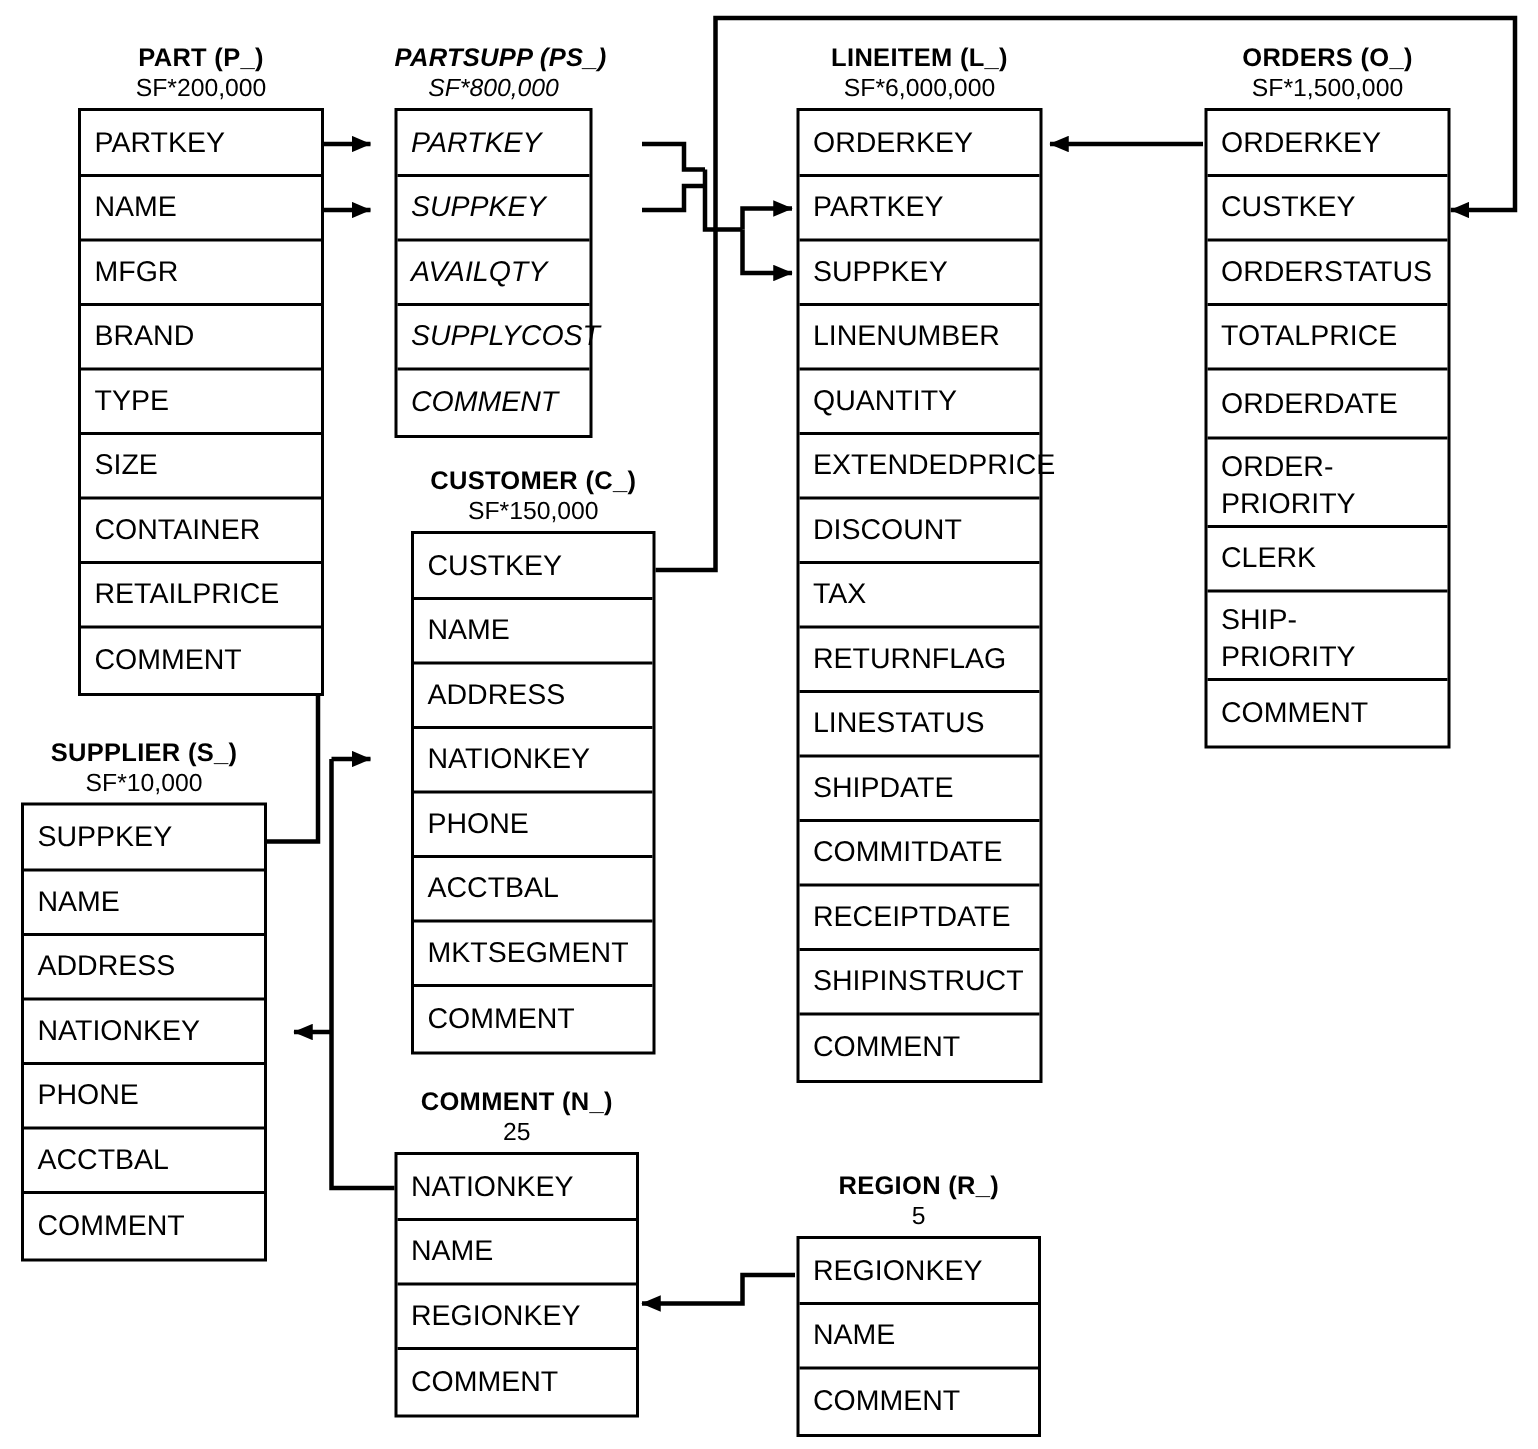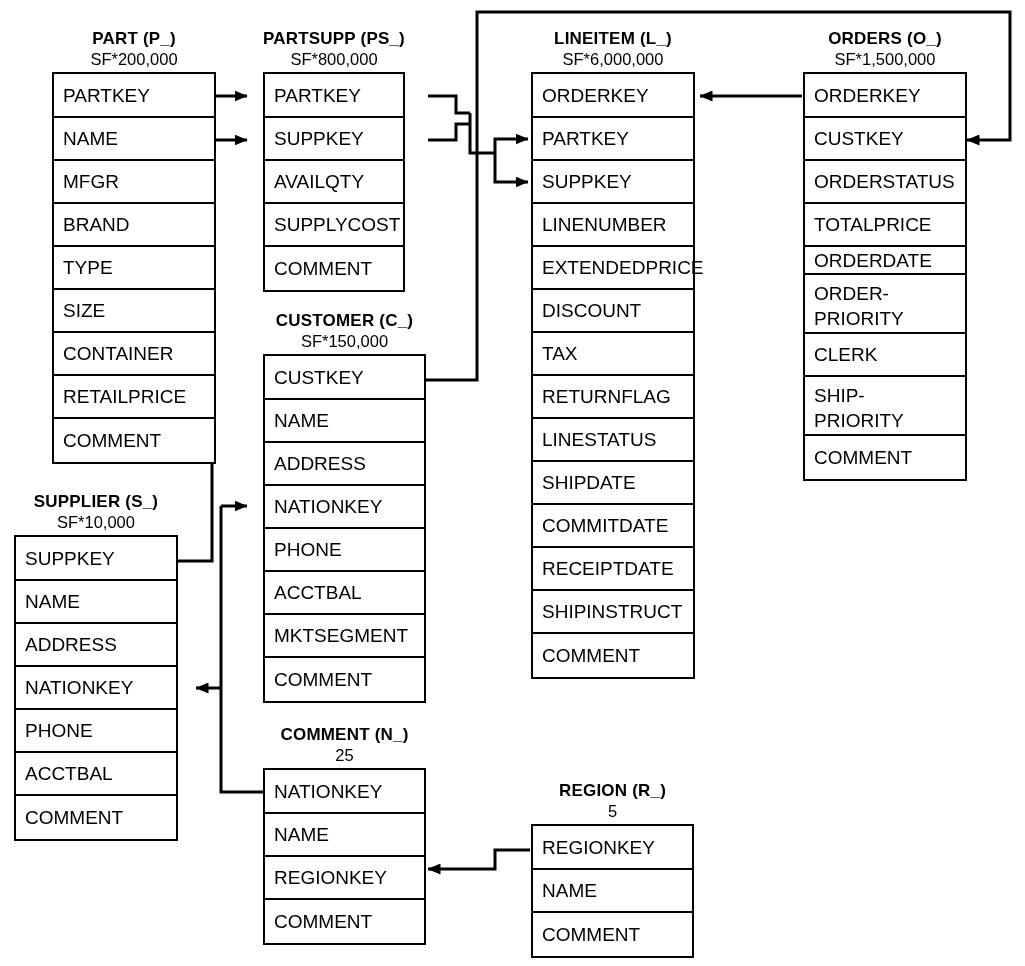--- a/index.html
+++ b/index.html
@@ -122,40 +122,41 @@
       <div class="fld" style="height:43px">MFGR</div>
       <div class="fld" style="height:43px">BRAND</div>
       <div class="fld" style="height:43px">TYPE</div>
       <div class="fld" style="height:43px">SIZE</div>
       <div class="fld" style="height:43px">CONTAINER</div>
       <div class="fld" style="height:43px">RETAILPRICE</div>
       <div class="fld" style="height:43px">COMMENT</div>
     </div>
   </div>
 
-  <div class="table-group" style="left:263px; top:28px; width:142px;">
+  <div class="table-group" style="left:263px; top:28px; width:132px;font-style:italic;">
     <div class="tbl-title">PARTSUPP (PS_)</div>
     <div class="tbl-card">SF*800,000</div>
     <div class="tbl-box">
       <div class="fld" style="height:44px">PARTKEY</div>
       <div class="fld" style="height:43px">SUPPKEY</div>
       <div class="fld" style="height:43px">AVAILQTY</div>
       <div class="fld" style="height:43px">SUPPLYCOST</div>
       <div class="fld" style="height:43px">COMMENT</div>
     </div>
   </div>
 
   <div class="table-group" style="left:531px; top:28px; width:164px;">
     <div class="tbl-title">LINEITEM (L_)</div>
     <div class="tbl-card">SF*6,000,000</div>
     <div class="tbl-box">
       <div class="fld" style="height:44px">ORDERKEY</div>
       <div class="fld" style="height:43px">PARTKEY</div>
       <div class="fld" style="height:43px">SUPPKEY</div>
       <div class="fld" style="height:43px">LINENUMBER</div>
+      <div class="fld" style="height:43px">QUANTITY</div>
       <div class="fld" style="height:43px">EXTENDEDPRICE</div>
       <div class="fld" style="height:43px">DISCOUNT</div>
       <div class="fld" style="height:43px">TAX</div>
       <div class="fld" style="height:43px">RETURNFLAG</div>
       <div class="fld" style="height:43px">LINESTATUS</div>
       <div class="fld" style="height:43px">SHIPDATE</div>
       <div class="fld" style="height:43px">COMMITDATE</div>
       <div class="fld" style="height:43px">RECEIPTDATE</div>
       <div class="fld" style="height:43px">SHIPINSTRUCT</div>
       <div class="fld" style="height:43px">COMMENT</div>
@@ -163,35 +164,35 @@
   </div>
 
   <div class="table-group" style="left:803px; top:28px; width:164px;">
     <div class="tbl-title">ORDERS (O_)</div>
     <div class="tbl-card">SF*1,500,000</div>
     <div class="tbl-box">
       <div class="fld" style="height:44px">ORDERKEY</div>
       <div class="fld" style="height:43px">CUSTKEY</div>
       <div class="fld" style="height:43px">ORDERSTATUS</div>
       <div class="fld" style="height:43px">TOTALPRICE</div>
-      <div class="fld" style="height:28px">ORDERDATE</div>
+      <div class="fld" style="height:46px">ORDERDATE</div>
       <div class="fld two-line" style="height:59px">
         <span>ORDER-</span>
         <span>PRIORITY</span>
       </div>
       <div class="fld" style="height:43px">CLERK</div>
       <div class="fld two-line" style="height:59px">
         <span>SHIP-</span>
         <span>PRIORITY</span>
       </div>
       <div class="fld" style="height:43px">COMMENT</div>
     </div>
   </div>
 
-  <div class="table-group" style="left:263px; top:310px; width:163px;">
+  <div class="table-group" style="left:274px; top:310px; width:163px;">
     <div class="tbl-title">CUSTOMER (C_)</div>
     <div class="tbl-card">SF*150,000</div>
     <div class="tbl-box">
       <div class="fld" style="height:44px">CUSTKEY</div>
       <div class="fld" style="height:43px">NAME</div>
       <div class="fld" style="height:43px">ADDRESS</div>
       <div class="fld" style="height:43px">NATIONKEY</div>
       <div class="fld" style="height:43px">PHONE</div>
       <div class="fld" style="height:43px">ACCTBAL</div>
       <div class="fld" style="height:43px">MKTSEGMENT</div>

